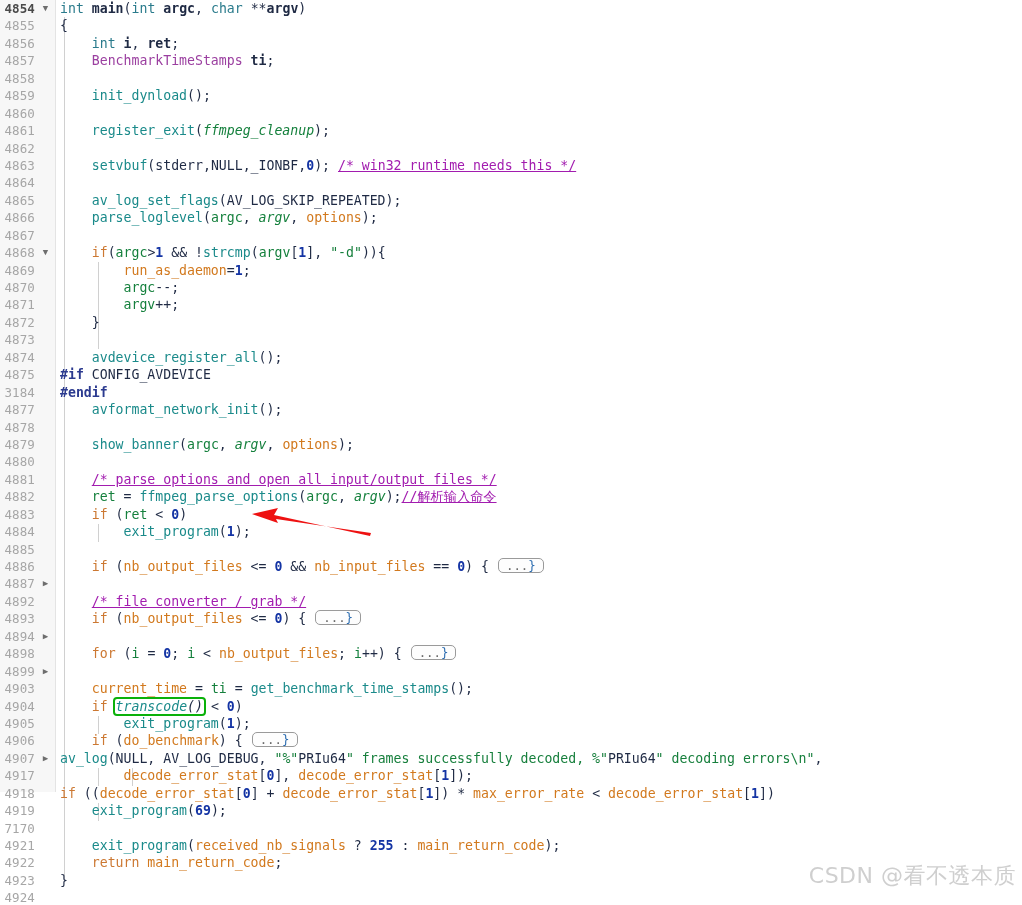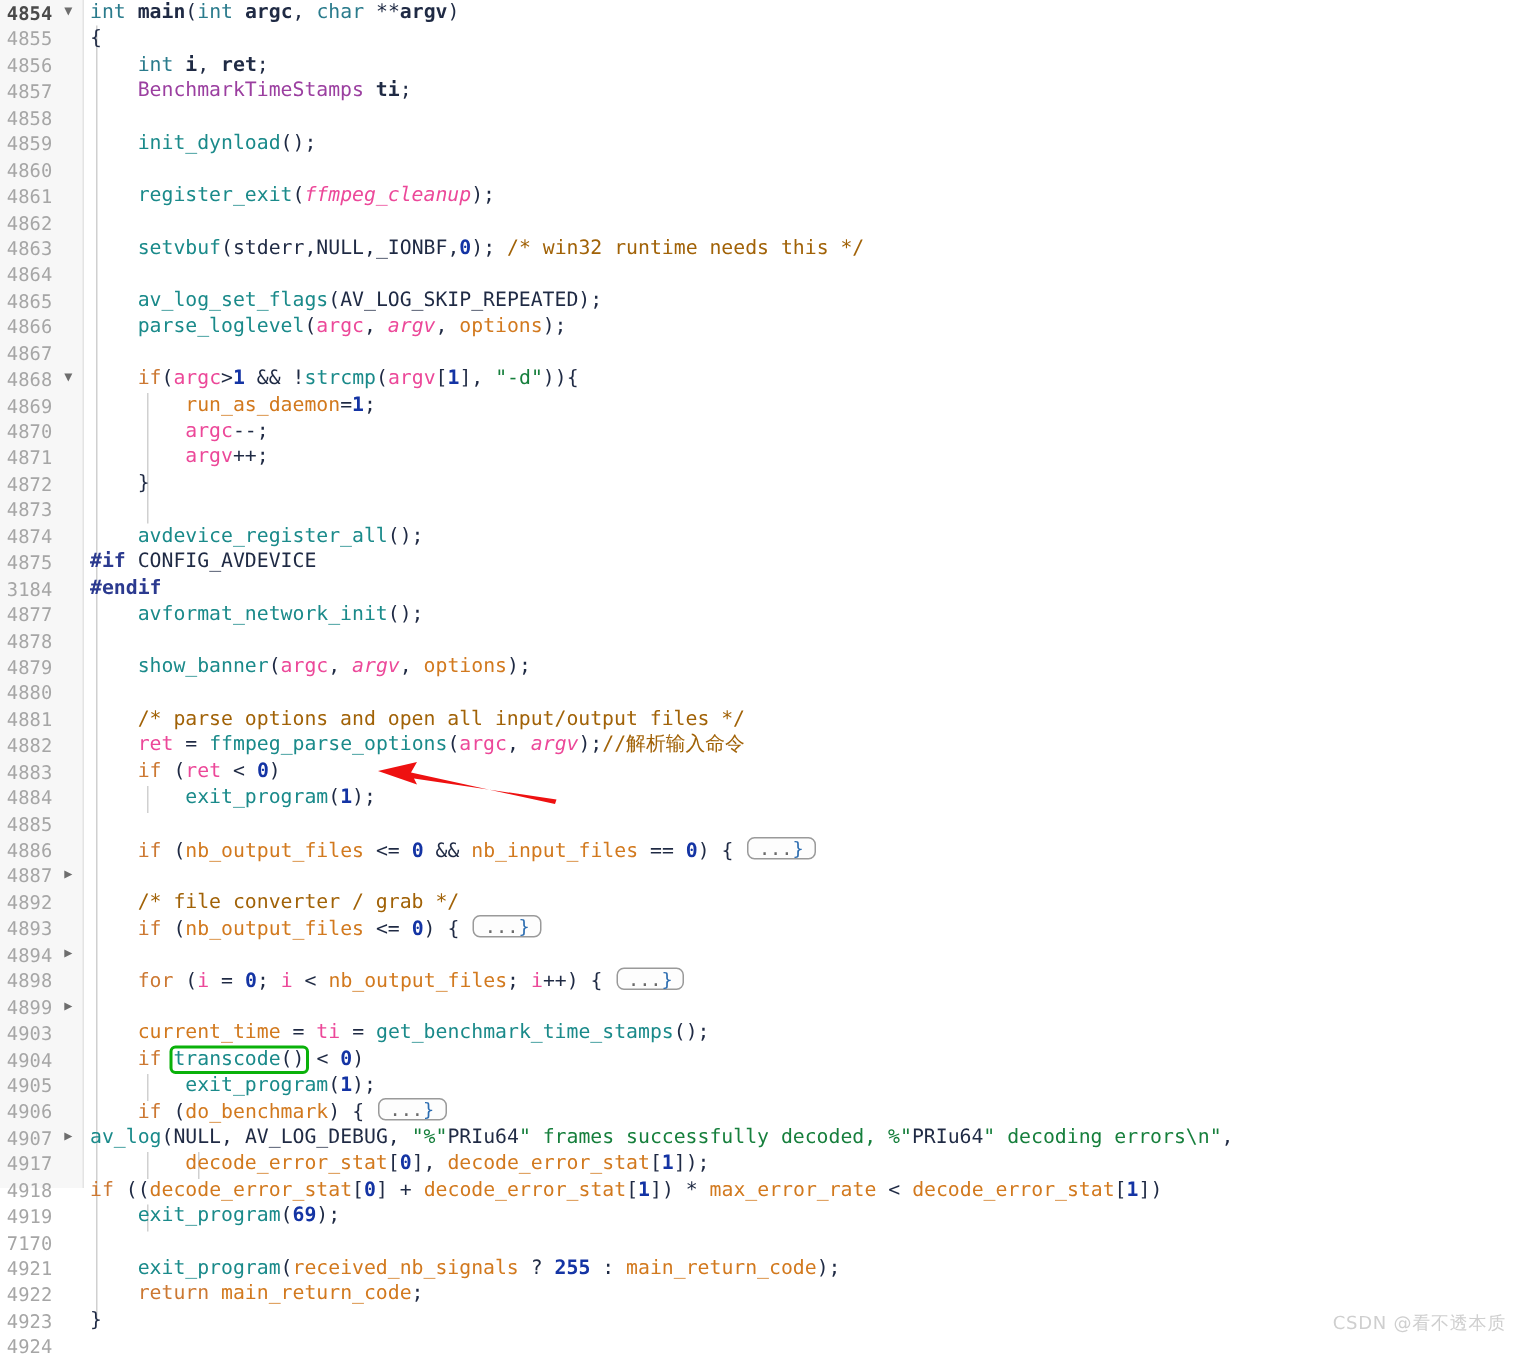--- a/index.html
+++ b/index.html
@@ -100,27 +100,27 @@
     position: absolute;
     width: 1px;
     background: #d0d0d0;
   }
 
   
   .kw      { color: #cc7832; }                    
   .kw2     { color: #2a7b8c; }                    
   .fn      { color: #1a8a8a; }                    
   .fnb     { color: #1f2a44; font-weight: bold; } 
-  .id      { color: #ec4899; }                    
+  .id      { color: #15803d; }                    
   .idb     { color: #1f2a44; font-weight: bold; } 
   .gvar    { color: #d2791e; }                    
   .type    { color: #9b3fa0; }                    
   .num     { color: #1434a4; font-weight: bold; } 
   .str     { color: #167f3c; }                    
-  .cmt     { color: #a16207; }
+  .cmt     { color: #a21caf; text-decoration: underline; }
   .pre     { color: #2b3a8f; font-weight: bold; } 
   .macro   { color: #1f2a44; }                    
   .op      { color: #1f2a44; }
   .ital    { font-style: italic; }
 
   
   .folded {
     display: inline-block;
     border: 1px solid #9a9a9a;
     border-radius: 5px;
@@ -133,39 +133,40 @@
     vertical-align: 1px;
   }
   .folded .brace { color: #2b6cb0; }
 
   
   .hl-green {
     outline: 2px solid #0ab10a;
     border-radius: 2px;
     padding: 0 1px;
     margin: 0 -1px;
+    font-style: italic;
   }
 
   
   #arrow {
     position: absolute;
     left: 252px;
     top: 506px;
     width: 120px;
     height: 32px;
     pointer-events: none;
   }
 
   
   #watermark {
     position: absolute;
-    right: 18px;
+    right: 6px;
     bottom: 14px;
     font-family: "DejaVu Sans", "Liberation Sans", sans-serif;
-    font-size: 12px;
+    font-size: 22px;
     color: #cfcfcf;
     letter-spacing: 0.5px;
     user-select: none;
   }
 </style>
 </head>
 <body>
 
 <div id="editor">
 

